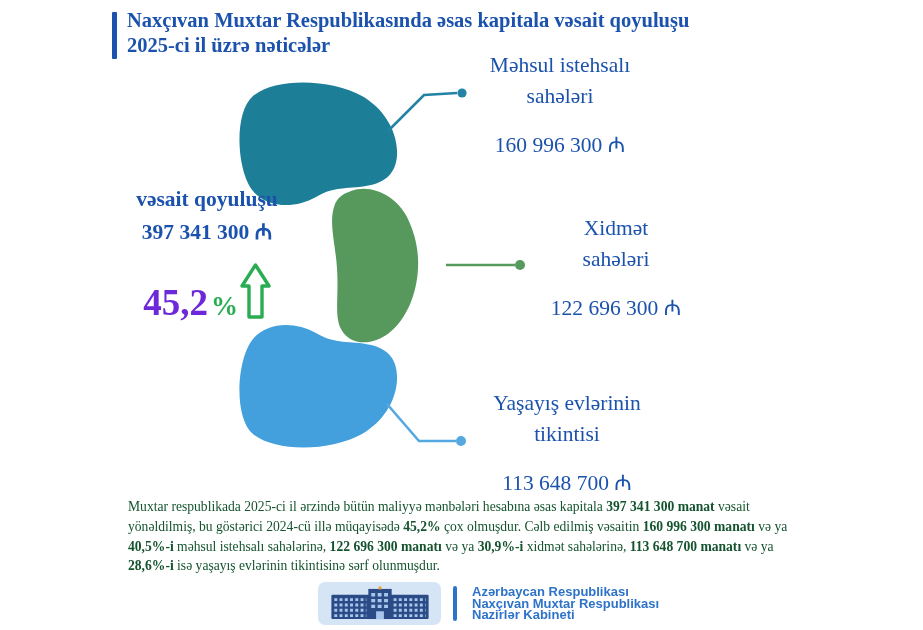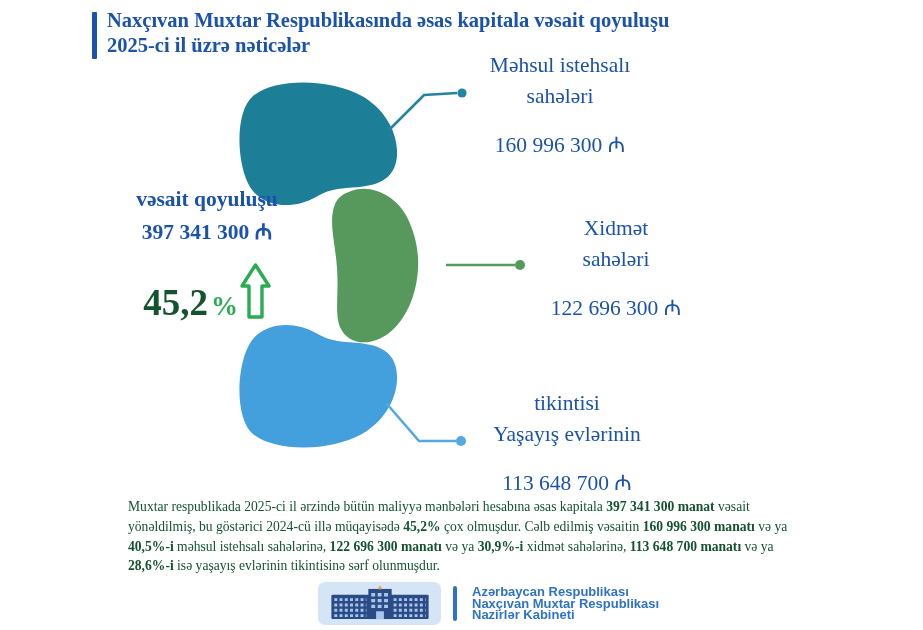--- a/index.html
+++ b/index.html
@@ -1,27 +1,27 @@
 <!DOCTYPE html>
 <html><head>
 <meta charset="utf-8">
 <style>
   html,body{margin:0;padding:0;background:#fff;}
   .canvas{position:relative;width:923px;height:630px;background:#ffffff;overflow:hidden;
           font-family:"Liberation Serif","DejaVu Serif","DejaVu Sans",serif;}
   .layer{position:absolute;left:0;top:0;}
   
-  .header{position:absolute;left:92px;top:8px;display:flex;gap:10px;}
+  .header{position:absolute;left:112px;top:8px;display:flex;gap:10px;}
   .header-bar{width:5px;height:47px;background:#1b52ad;border-radius:1px;margin-top:4px;}
   .header-text{color:#1b52ad;font-weight:bold;font-size:20.5px;line-height:25px;}
   
   .summary{position:absolute;left:98px;top:183px;width:218px;text-align:center;
            color:#1b52ad;font-weight:bold;font-size:21.5px;line-height:33px;}
   .growth-row{display:flex;align-items:flex-end;justify-content:center;margin-top:14px;height:60px;}
-  .growth-value{font-size:37px;line-height:40px;color:#14532d;font-weight:bold;}
+  .growth-value{font-size:37px;line-height:40px;color:#6d28d9;font-weight:bold;}
   .growth-unit{font-size:27px;line-height:34px;color:#29ad52;font-weight:bold;margin-left:3px;}
   .growth-arrow{margin-left:2px;margin-bottom:4px;}
   
   .callout{position:absolute;text-align:center;color:#1b52ad;font-weight:normal;
            font-size:21.5px;line-height:31px;}
   .callout .amount{margin-top:18px;}
   #callout-0{left:450px;top:50px;width:220px;}
   #callout-1{left:528px;top:213px;width:176px;}
   #callout-2{left:452px;top:388px;width:230px;}
   
@@ -94,22 +94,22 @@
     <div>Məhsul istehsalı</div>
     <div>sahələri</div>
     <div class="amount">160 996 300 ₼</div>
   </div>
   <div class="callout" id="callout-1">
     <div>Xidmət</div>
     <div>sahələri</div>
     <div class="amount">122 696 300 ₼</div>
   </div>
   <div class="callout" id="callout-2">
+    <div>Yaşayış evlərinin</div>
     <div>tikintisi</div>
-    <div>Yaşayış evlərinin</div>
     <div class="amount">113 648 700 ₼</div>
   </div>
 
   <div class="bodytext"><span>Muxtar respublikada 2025-ci il ərzində bütün maliyyə mənbələri hesabına əsas kapitala </span><b>397 341 300 manat</b><span> vəsait yönəldilmiş, bu göstərici 2024-cü illə müqayisədə </span><b>45,2%</b><span> çox olmuşdur. Cəlb edilmiş vəsaitin </span><b>160 996 300 manatı</b><span> və ya </span><b>40,5%-i</b><span> məhsul istehsalı sahələrinə, </span><b>122 696 300 manatı</b><span> və ya </span><b>30,9%-i</b><span> xidmət sahələrinə, </span><b>113 648 700 manatı</b><span> və ya </span><b>28,6%-i</b><span> isə yaşayış evlərinin tikintisinə sərf olunmuşdur.</span></div>
 
   <div class="footer">
     <div class="logo-box">
       <svg width="102" height="35" viewBox="0 0 104 36">
         <rect x="2" y="9" width="100" height="25" rx="1" fill="#2a4b85"></rect>
         <rect x="40" y="3" width="24" height="31" fill="#2a4b85"></rect>

